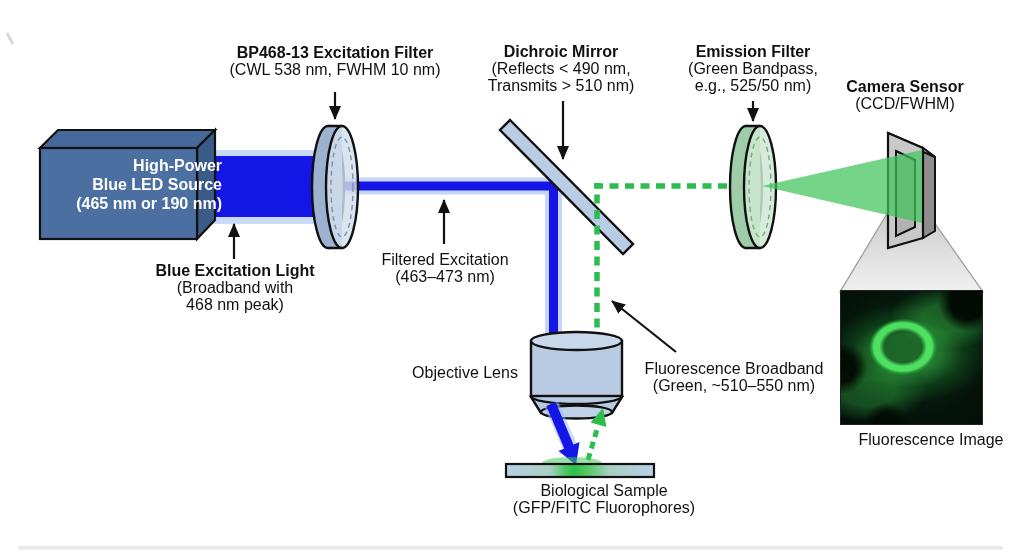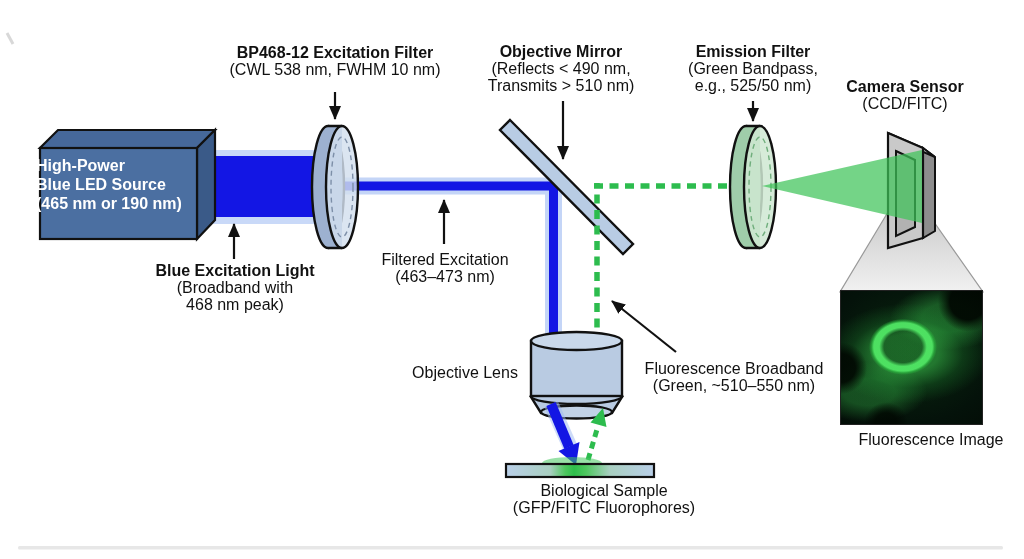--- a/index.html
+++ b/index.html
@@ -2,21 +2,21 @@
 <html><head>
 <meta charset="utf-8">
 <style>
   html,body{margin:0;padding:0;background:#fff;}
   #stage{position:relative;width:1024px;height:559px;background:#ffffff;overflow:hidden;
          font-family:"Liberation Sans","DejaVu Sans",sans-serif;color:#111;}
   #diagram-svg{position:absolute;left:0;top:0;z-index:1;}
   .lbl{position:absolute;z-index:3;text-align:center;transform:translateX(-50%);
        font-size:16px;line-height:17px;white-space:nowrap;color:#111;}
   .lbl .t{font-weight:bold;}
-  #led-text{position:absolute;z-index:3;left:36px;top:156px;width:166px;text-align:left;
+  #led-text{position:absolute;z-index:3;left:56px;top:156px;width:166px;text-align:right;
        color:#fff;font-weight:bold;font-size:16px;line-height:19px;white-space:nowrap;}
   #fluor-img{position:absolute;z-index:2;left:840px;top:290px;width:143px;height:135px;
        border:1px solid #222;box-sizing:border-box;background-color:#030a04;
        background-image:
          radial-gradient(circle 30px at 90% 8%, rgba(1,8,2,0.95) 0 60%, rgba(1,8,2,0) 100%),
          radial-gradient(circle 26px at 0% 58%, rgba(1,8,2,0.9) 0 55%, rgba(1,8,2,0) 100%),
          radial-gradient(circle 22px at 32% 100%, rgba(1,8,2,0.85) 0 50%, rgba(1,8,2,0) 100%),
          radial-gradient(ellipse 34px 28px at 44% 42%, rgba(2,25,6,0.2) 0 56%, rgba(80,230,100,0.95) 70% 86%, rgba(45,190,65,0.55) 93%, rgba(45,190,65,0) 100%),
          radial-gradient(ellipse 82px 50px at 47% 47%, rgba(60,205,80,0.5) 0 38%, rgba(35,150,55,0.25) 68%, rgba(20,80,30,0) 100%),
          radial-gradient(ellipse 58px 32px at 76% 20%, rgba(55,190,75,0.4) 0 45%, rgba(30,120,45,0) 100%),
@@ -121,39 +121,39 @@
       <line x1="753" y1="101" x2="753" y2="121"></line>
       <line x1="234" y1="259" x2="234" y2="224"></line>
       <line x1="444" y1="244" x2="444" y2="200"></line>
       <line x1="676" y1="352" x2="612" y2="301"></line>
     </g>
   </svg>
 
   <div id="fluor-img"></div>
 
   <div class="lbl" style="left:335px;top:44px;">
-    <div class="t">BP468-12 Excitation Filter</div>
+    <div class="t">BP468-13 Excitation Filter</div>
     <div>(CWL 538 nm, FWHM 10 nm)</div>
   </div>
 
   <div class="lbl" style="left:561px;top:43px;">
-    <div class="t">Objective Mirror</div>
+    <div class="t">Dichroic Mirror</div>
     <div>(Reflects &lt; 490 nm,</div>
     <div>Transmits &gt; 510 nm)</div>
   </div>
 
   <div class="lbl" style="left:753px;top:43px;">
     <div class="t">Emission Filter</div>
     <div>(Green Bandpass,</div>
     <div>e.g., 525/50 nm)</div>
   </div>
 
   <div class="lbl" style="left:905px;top:78px;">
     <div class="t">Camera Sensor</div>
-    <div>(CCD/FITC)</div>
+    <div>(CCD/FWHM)</div>
   </div>
 
   <div id="led-text">
     <div>High-Power</div>
     <div>Blue LED Source</div>
     <div>(465 nm or 190 nm)</div>
   </div>
 
   <div class="lbl" style="left:235px;top:262px;">
     <div class="t">Blue Excitation Light</div>

